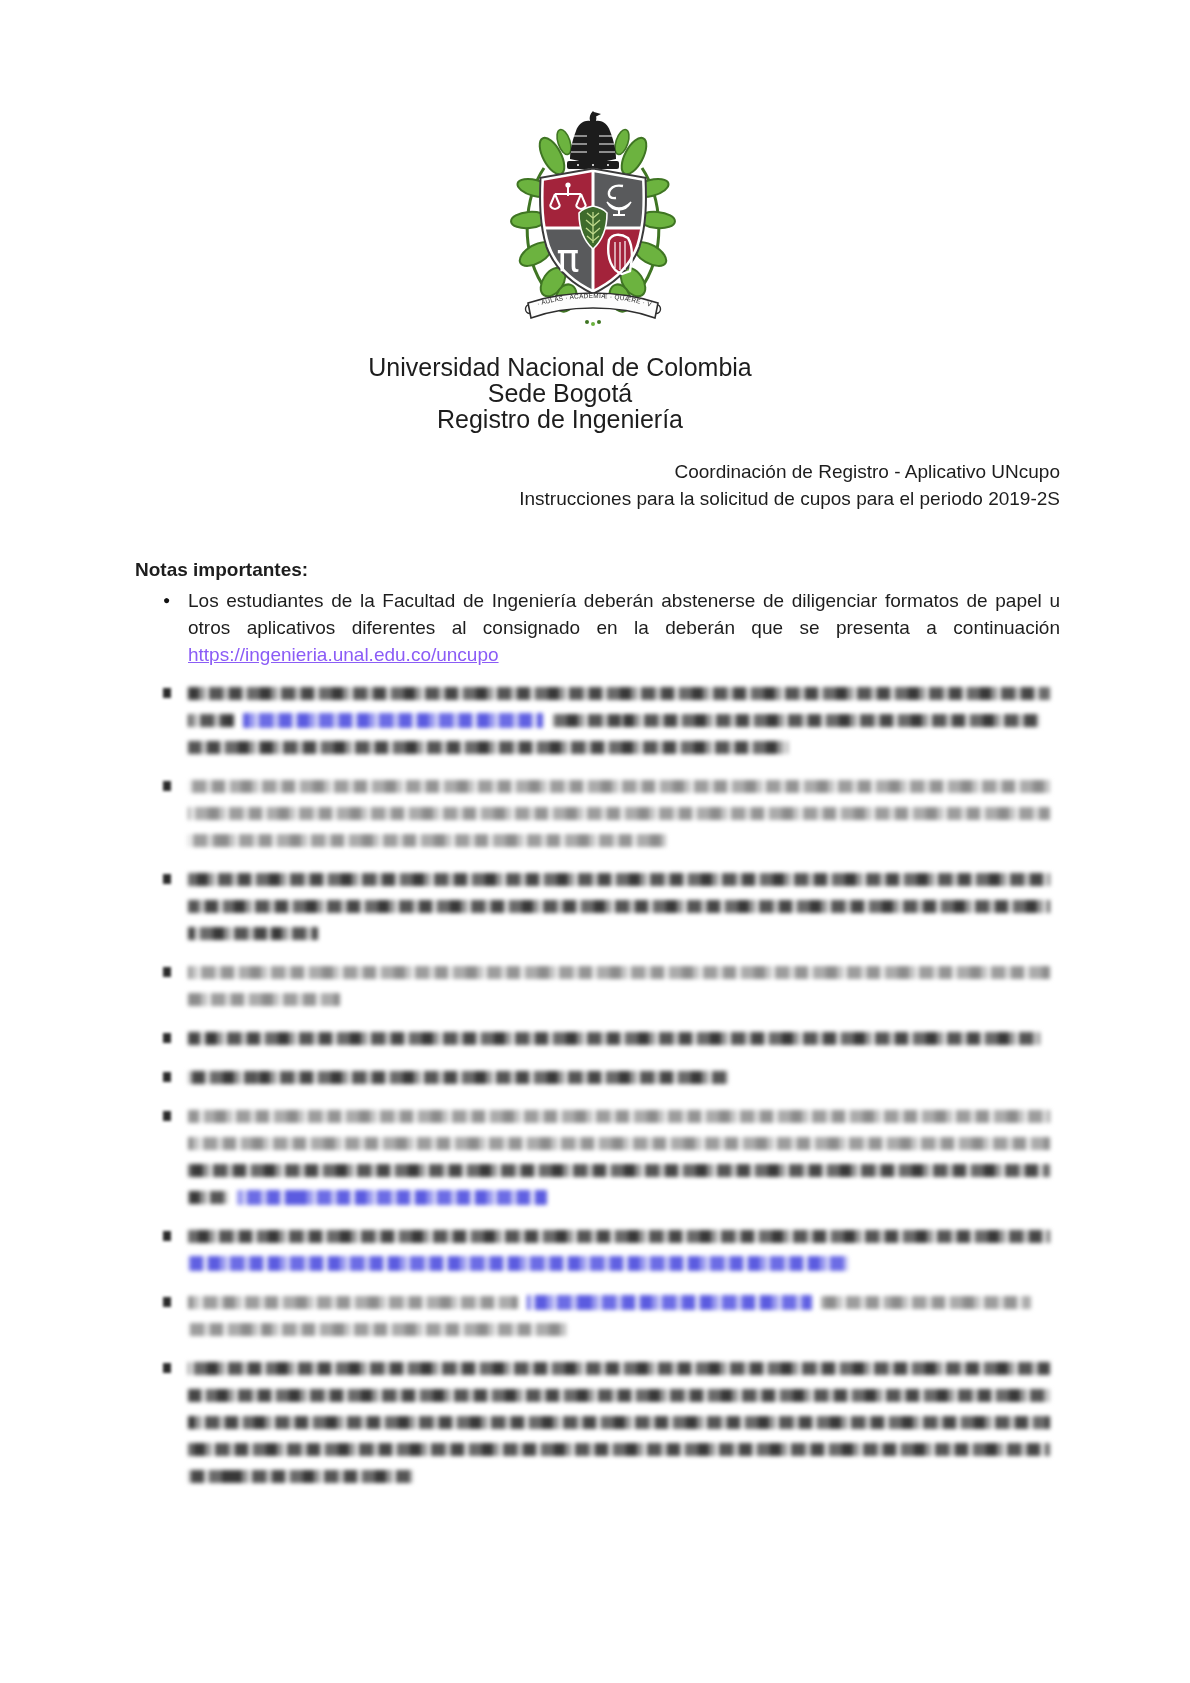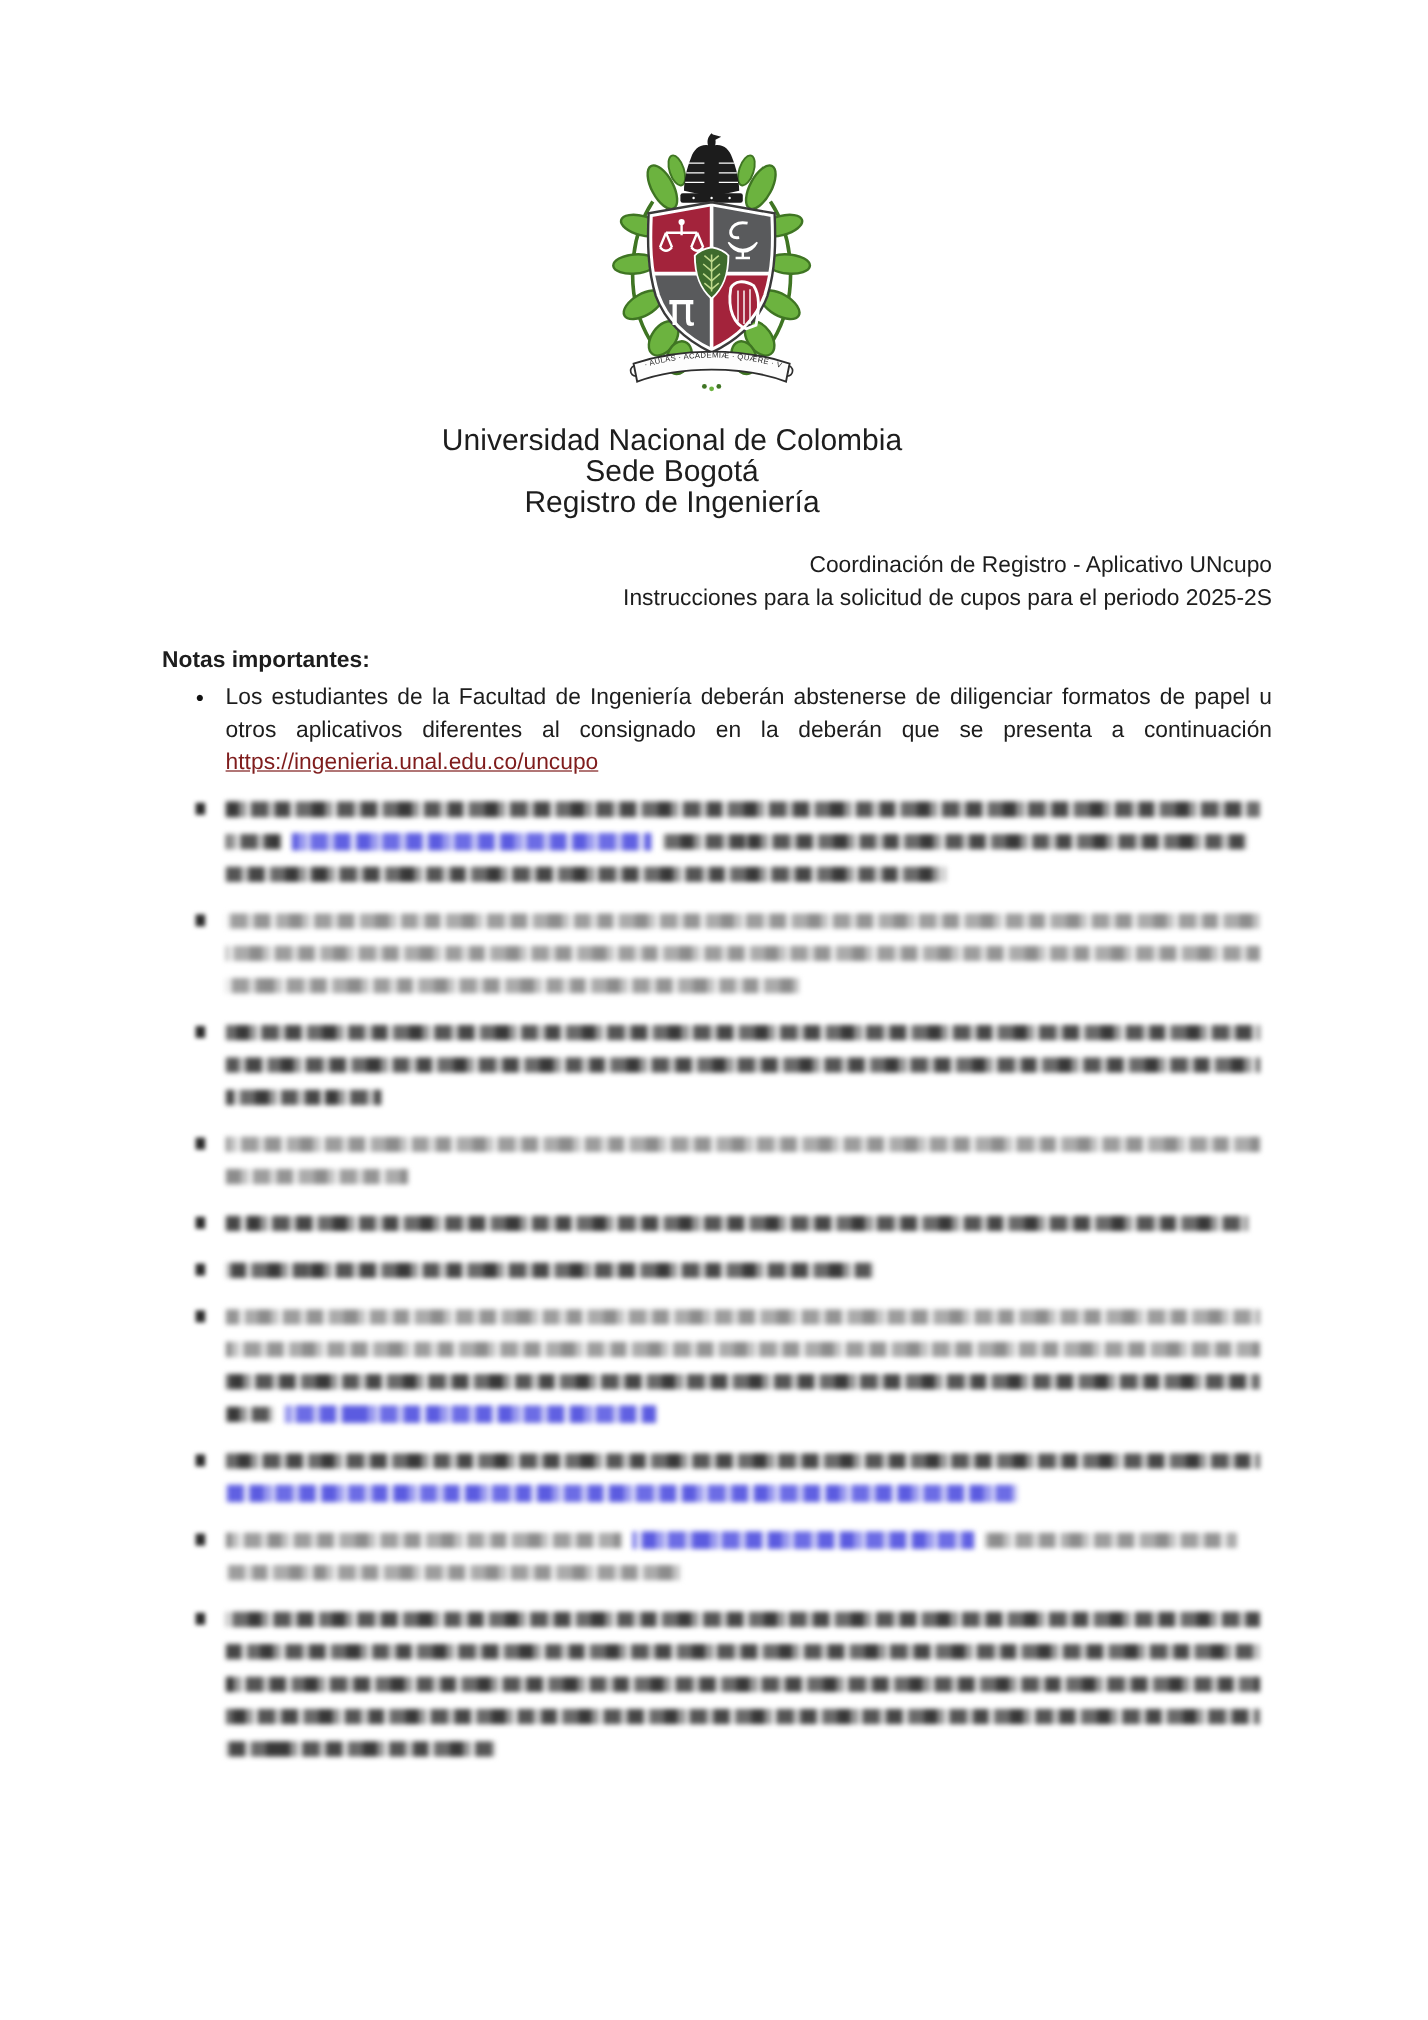--- a/index.html
+++ b/index.html
@@ -12,26 +12,26 @@
     overflow:hidden;
   }
   
   .crest{display:block;margin:106px 0 0 508px;}
   
   .heading-block{width:1000px;margin:26px 0 0 60px;text-align:center;}
   .heading-block div{font-size:25px;line-height:26px;}
   .title-block{width:1000px;margin:26px 0 0 60px;text-align:right;}
   .title-block div{font-size:19px;line-height:27px;}
   
-  .section-heading{margin:25px 0 0 135px;font-size:19px;font-weight:bold;line-height:27px;}
+  .section-heading{margin:44px 0 0 135px;font-size:19px;font-weight:bold;line-height:27px;}
   .notes{margin:4px 130px 0 163px;}
   .note-item{display:grid;grid-template-columns:25px 1fr;margin-bottom:12px;}
   .marker{font-size:12px;line-height:27px;color:#111;}
   .note-text{margin:0;font-size:19px;line-height:27px;text-align:justify;}
-  .note-text a{color:#7f1d1d;text-decoration:underline;}
+  .note-text a{color:#8b5cf6;text-decoration:underline;}
   
   .blur-marker{width:8px;height:10px;background:#2a2a2a;filter:blur(1.6px);margin-top:8px;display:inline-block;}
   .blur-row{height:27px;display:flex;align-items:center;gap:9px;}
   .blur-seg{height:13px;border-radius:1px;filter:blur(2px);flex:none;}
   .blur-seg.dark{background:repeating-linear-gradient(90deg,
       #383838 0 11px,#969696 11px 17px,#e9e9e9 17px 21px,#555555 21px 35px,
       #c2c2c2 35px 41px,#464646 41px 54px,#dddddd 54px 59px,#6a6a6a 59px 72px);}
   .blur-seg.light{background:repeating-linear-gradient(90deg,
       #8c8c8c 0 11px,#c2c2c2 11px 17px,#f1f1f1 17px 21px,#9d9d9d 21px 35px,
       #d9d9d9 35px 41px,#949494 41px 54px,#ececec 54px 59px,#ababab 59px 72px);}
@@ -155,21 +155,21 @@
   </svg>
 
   <div class="heading-block">
     <div>Universidad Nacional de Colombia</div>
     <div>Sede Bogotá</div>
     <div>Registro de Ingeniería</div>
   </div>
 
   <div class="title-block">
     <div>Coordinación de Registro - Aplicativo UNcupo</div>
-    <div>Instrucciones para la solicitud de cupos para el periodo 2025-2S</div>
+    <div>Instrucciones para la solicitud de cupos para el periodo 2019-2S</div>
   </div>
 
   <div class="section-heading">Notas importantes:</div>
 
   <div class="notes">
     <div class="note-item">
       <span class="marker">●</span>
       <p class="note-text"><span>Los estudiantes de la Facultad de Ingeniería deberán abstenerse de diligenciar formatos de papel u otros aplicativos diferentes al consignado en la deberán que se presenta a continuación</span>
         <a href="#">https://ingenieria.unal.edu.co/uncupo</a></p>
     </div>

